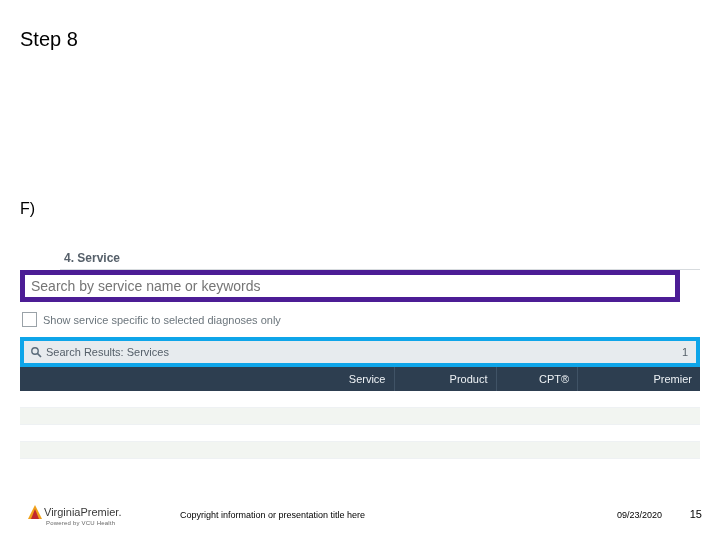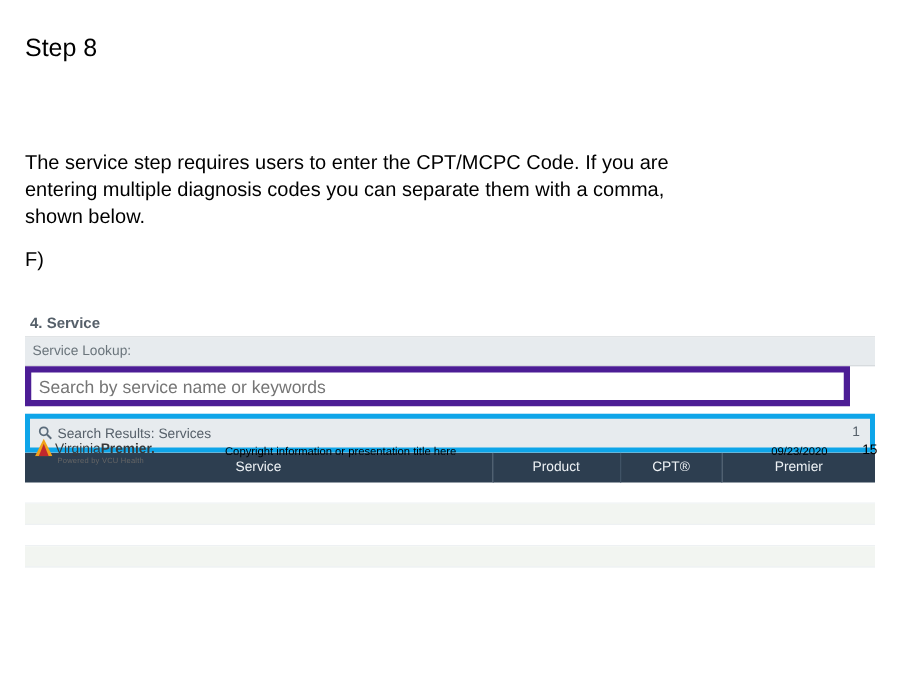--- a/index.html
+++ b/index.html
@@ -9,21 +9,21 @@
     height: 540px;
     background: #fff;
     font-family: Arial, Helvetica, sans-serif;
     color: #000;
     overflow: hidden;
     position: relative;
   }
   .slide {
     position: relative;
     width: 720px;
-    height: 386px;
+    height: 540px;
     box-sizing: border-box;
   }
   .title {
     position: absolute;
     left: 20px;
     top: 28px;
     font-size: 20px;
     font-weight: 400;
   }
   .body-text {
@@ -49,20 +49,21 @@
     width: 680px;
     font-family: "Segoe UI", Tahoma, sans-serif;
     color: #5b6166;
   }
   .panel-wrap .section-head {
     font-size: 12px;
     font-weight: 700;
     color: #56606a;
     padding: 6px 4px 4px 4px;
     border-bottom: 1px solid #d7dbde;
+    margin-left: 40px;
   }
   .panel-wrap .lookup-row {
     background: #e7ebee;
     font-size: 11px;
     color: #6b757c;
     padding: 5px 6px;
     border-bottom: 1px solid #d7dbde;
   }
   .panel-wrap .search-field {
     background: #fff;
@@ -114,21 +115,21 @@
   .panel-wrap table.hdr {
     width: 100%;
     border-collapse: collapse;
     table-layout: fixed;
   }
   .panel-wrap table.hdr th {
     background: #2d3e50;
     color: #eef2f5;
     font-size: 11px;
     font-weight: 400;
-    text-align: center;
+    text-align: right;
     padding: 6px 8px;
     border-right: 1px solid #405366;
   }
   .panel-wrap table.hdr th:last-child { border-right: none; }
   .panel-wrap .rows .r {
     height: 16px;
     border-bottom: 1px solid #eef1f3;
   }
   .panel-wrap .rows .r.alt { background: #f2f5f1; }
 
@@ -146,21 +147,21 @@
     bottom: 14px;
     font-size: 11px;
     color: #3a3a3a;
   }
   .logo .mark {
     display: inline-block;
     vertical-align: -3px;
     margin-right: 2px;
   }
   .logo .mark svg { display: block; }
-  .logo b { font-weight: 700; }
+  .logo b { font-weight: 400; }
   .logo .tag {
     display: block;
     font-size: 6px;
     color: #666;
     margin-top: 1px;
     margin-left: 18px;
     letter-spacing: 0.2px;
   }
   .copyright {
     position: absolute;
@@ -185,28 +186,29 @@
     color: #000;
   }
 </style>
 </head>
 <body>
 
 <div class="slide">
 
   <div class="title">Step 8</div>
 
-  <div class="body-text">The service step requires users to enter the CPT/MCPC Code. If you are entering multiple diagnosis codes you can separate them with a comma, shown below.</div>
 
   <div class="list-marker">F)</div>
 
   <div class="panel-wrap">
     <div class="section-head">4. Service</div>
-    <div class="lookup-row">Service Lookup:</div>
     <input class="search-field" placeholder="Search by service name or keywords" style="">
+    <div class="check-row">
+      <span class="cb"></span><span>Show service specific to selected diagnoses only</span>
+    </div>
     <div class="results-bar">
       <span class="mag">
         <svg width="12" height="12" viewBox="0 0 12 12">
             <circle cx="5" cy="5" r="3.2" fill="none" stroke="#5a6b7a" stroke-width="1.4"></circle>
             <line x1="7.6" y1="7.6" x2="11" y2="11" stroke="#5a6b7a" stroke-width="1.6"></line>
           </svg>
       </span><span>Search Results: Services</span>
       <span class="count">1</span>
     </div>
     <table class="hdr">

